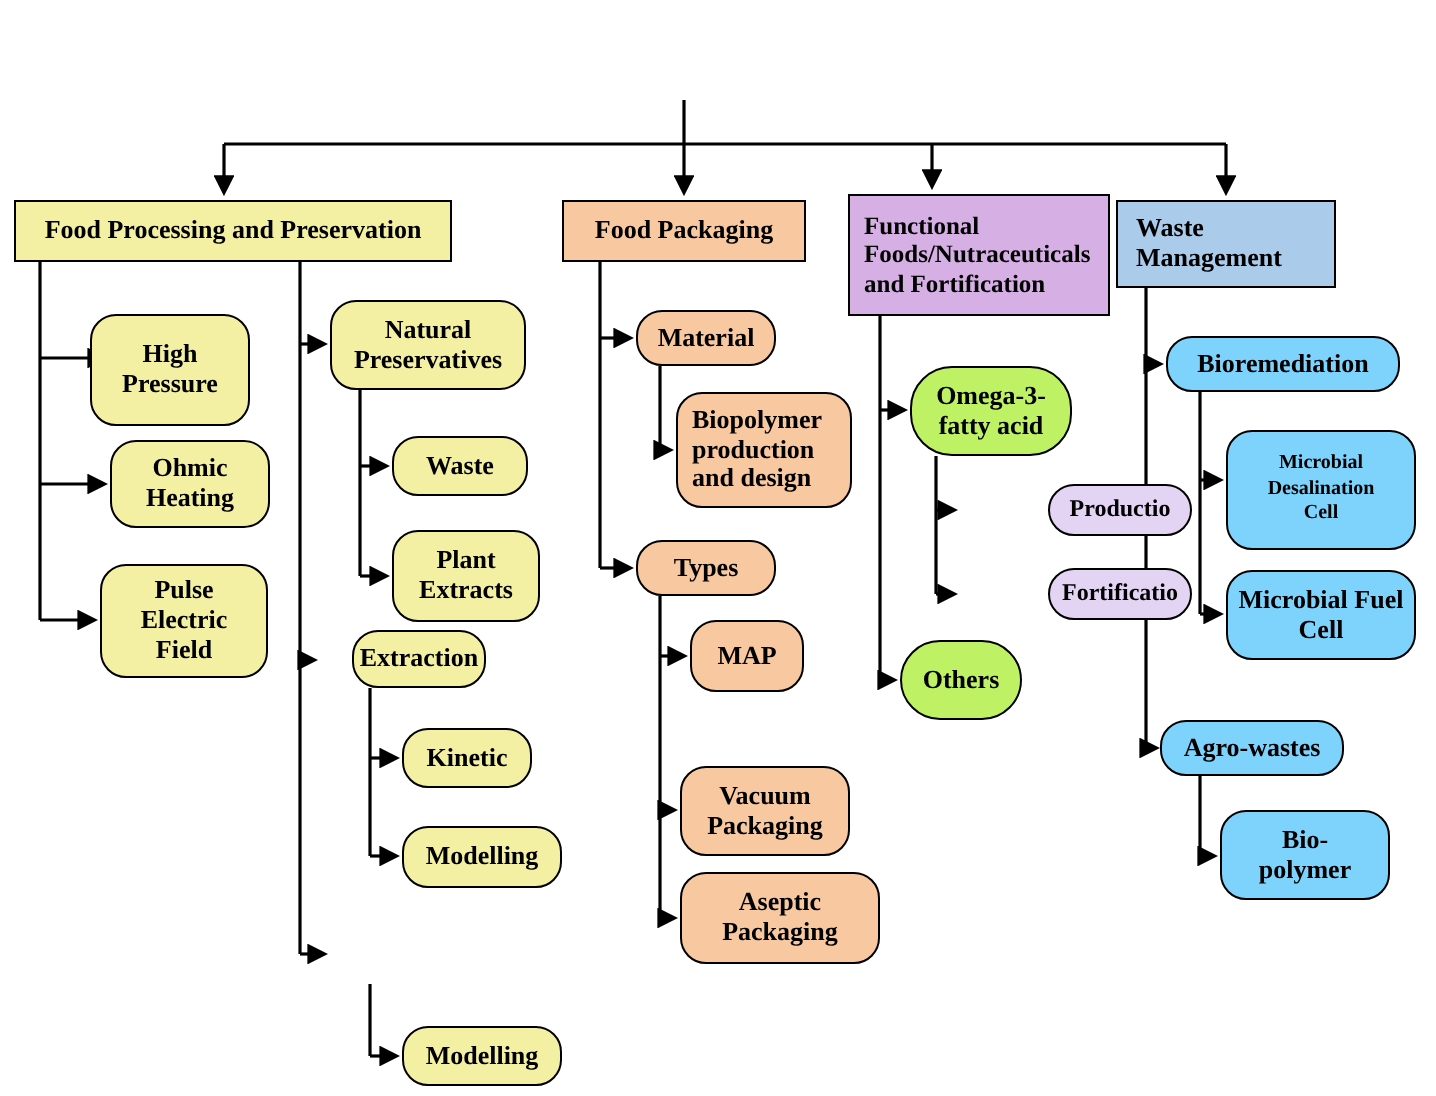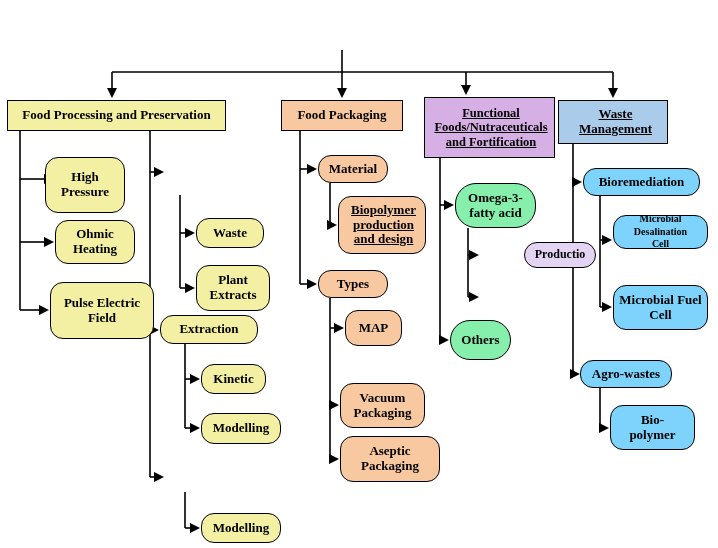--- a/index.html
+++ b/index.html
@@ -22,27 +22,27 @@
     align-items: center;
     justify-content: center;
     text-align: center;
     font-size: 13px;
     line-height: 1.15;
     padding: 2px 4px;
     word-wrap: break-word;
   }
   .round { border-radius: 13px; }
   .title-box { border-width: 2px; font-size: 16px; background: #b8e0a0; }
-  .leftalign { justify-content: flex-start; text-align: center; text-decoration: underline; }
+  .leftalign { justify-content: flex-start; text-align: left; }
   .nowrap { white-space: nowrap; overflow: hidden; }
   .yellow { background: #f3efa3; }
   .peach  { background: #f8c8a0; }
   .purple { background: #d6afe4; }
   .purple-lite { background: #e4d4f4; margin-left: 44px; }
-  .purple-mid { background: #86efac; border-radius: 21px; }
+  .purple-mid { background: #bef264; border-radius: 21px; }
   .blue-h { background: #abcbea; }
   .blue   { background: #7dd3fc; }
   .small  { font-size: 10px; line-height: 1.25; }
 </style>
 </head>
 <body>
 
 <div class="canvas">
 
   <svg class="wires" width="718" height="548" viewBox="0 0 718 548">
@@ -112,41 +112,43 @@
         <line x1="600" y1="388" x2="600" y2="428"></line>
         <line x1="600" y1="428" x2="607" y2="428" marker-end="url(#arr)"></line>
       </g>
     </g>
   </svg>
 
 
   <div class="node yellow" style="left:7px;top:100px;width:219px;height:31px">Food Processing and Preservation</div>
   <div class="node yellow round" style="left:45px;top:157px;width:80px;height:56px">High Pressure</div>
   <div class="node yellow round" style="left:55px;top:220px;width:80px;height:44px">Ohmic Heating</div>
-  <div class="node yellow round" style="left:50px;top:282px;width:104px;height:57px">Pulse Electric Field</div>
+  <div class="node yellow round" style="left:50px;top:282px;width:84px;height:57px">Pulse Electric Field</div>
+  <div class="node yellow round" style="left:165px;top:150px;width:98px;height:45px">Natural Preservatives</div>
   <div class="node yellow round" style="left:196px;top:218px;width:68px;height:30px">Waste</div>
   <div class="node yellow round" style="left:196px;top:265px;width:74px;height:46px">Plant Extracts</div>
-  <div class="node yellow round" style="left:160px;top:315px;width:98px;height:29px">Extraction</div>
+  <div class="node yellow round" style="left:176px;top:315px;width:67px;height:29px">Extraction</div>
   <div class="node yellow round" style="left:201px;top:364px;width:65px;height:30px">Kinetic</div>
   <div class="node yellow round" style="left:201px;top:413px;width:80px;height:31px">Modelling</div>
   <div class="node yellow round" style="left:201px;top:513px;width:80px;height:30px">Modelling</div>
 
   <div class="node peach" style="left:281px;top:100px;width:122px;height:31px">Food Packaging</div>
   <div class="node peach round" style="left:318px;top:155px;width:70px;height:28px">Material</div>
   <div class="node peach round leftalign" style="left:338px;top:196px;width:88px;height:58px;padding-left:7px">Biopolymer production and design</div>
   <div class="node peach round" style="left:318px;top:270px;width:70px;height:28px">Types</div>
   <div class="node peach round" style="left:345px;top:310px;width:57px;height:36px">MAP</div>
   <div class="node peach round" style="left:340px;top:383px;width:85px;height:45px">Vacuum Packaging</div>
   <div class="node peach round" style="left:340px;top:436px;width:100px;height:46px">Aseptic Packaging</div>
 
   <div class="node purple leftalign" style="left:424px;top:97px;width:131px;height:61px;font-size:12.5px;padding-left:7px">Functional Foods/Nutraceuticals and Fortification</div>
   <div class="node purple-mid round" style="left:455px;top:183px;width:81px;height:45px">Omega-3-fatty acid</div>
   <div class="node purple-lite round nowrap" style="left:480px;top:242px;width:72px;height:26px;font-size:12px">Productio</div>
+  <div class="node purple-lite round nowrap" style="left:480px;top:284px;width:72px;height:26px;font-size:12px">Fortificatio</div>
   <div class="node purple-mid round" style="left:450px;top:320px;width:61px;height:40px">Others</div>
 
   <div class="node blue-h leftalign" style="left:558px;top:100px;width:110px;height:44px;padding-left:9px">Waste Management</div>
   <div class="node blue round" style="left:583px;top:168px;width:117px;height:28px">Bioremediation</div>
-  <div class="node blue round small" style="left:613px;top:215px;width:95px;height:34px;padding:14px 10px">Microbial Desalination Cell</div>
+  <div class="node blue round small" style="left:613px;top:215px;width:95px;height:60px;padding:14px 10px">Microbial Desalination Cell</div>
   <div class="node blue round" style="left:613px;top:285px;width:95px;height:45px">Microbial Fuel Cell</div>
   <div class="node blue round" style="left:580px;top:360px;width:92px;height:28px">Agro-wastes</div>
   <div class="node blue round" style="left:610px;top:405px;width:85px;height:45px;padding:4px 13px">Bio-polymer</div>
 
 </div>
 
 </body></html>

